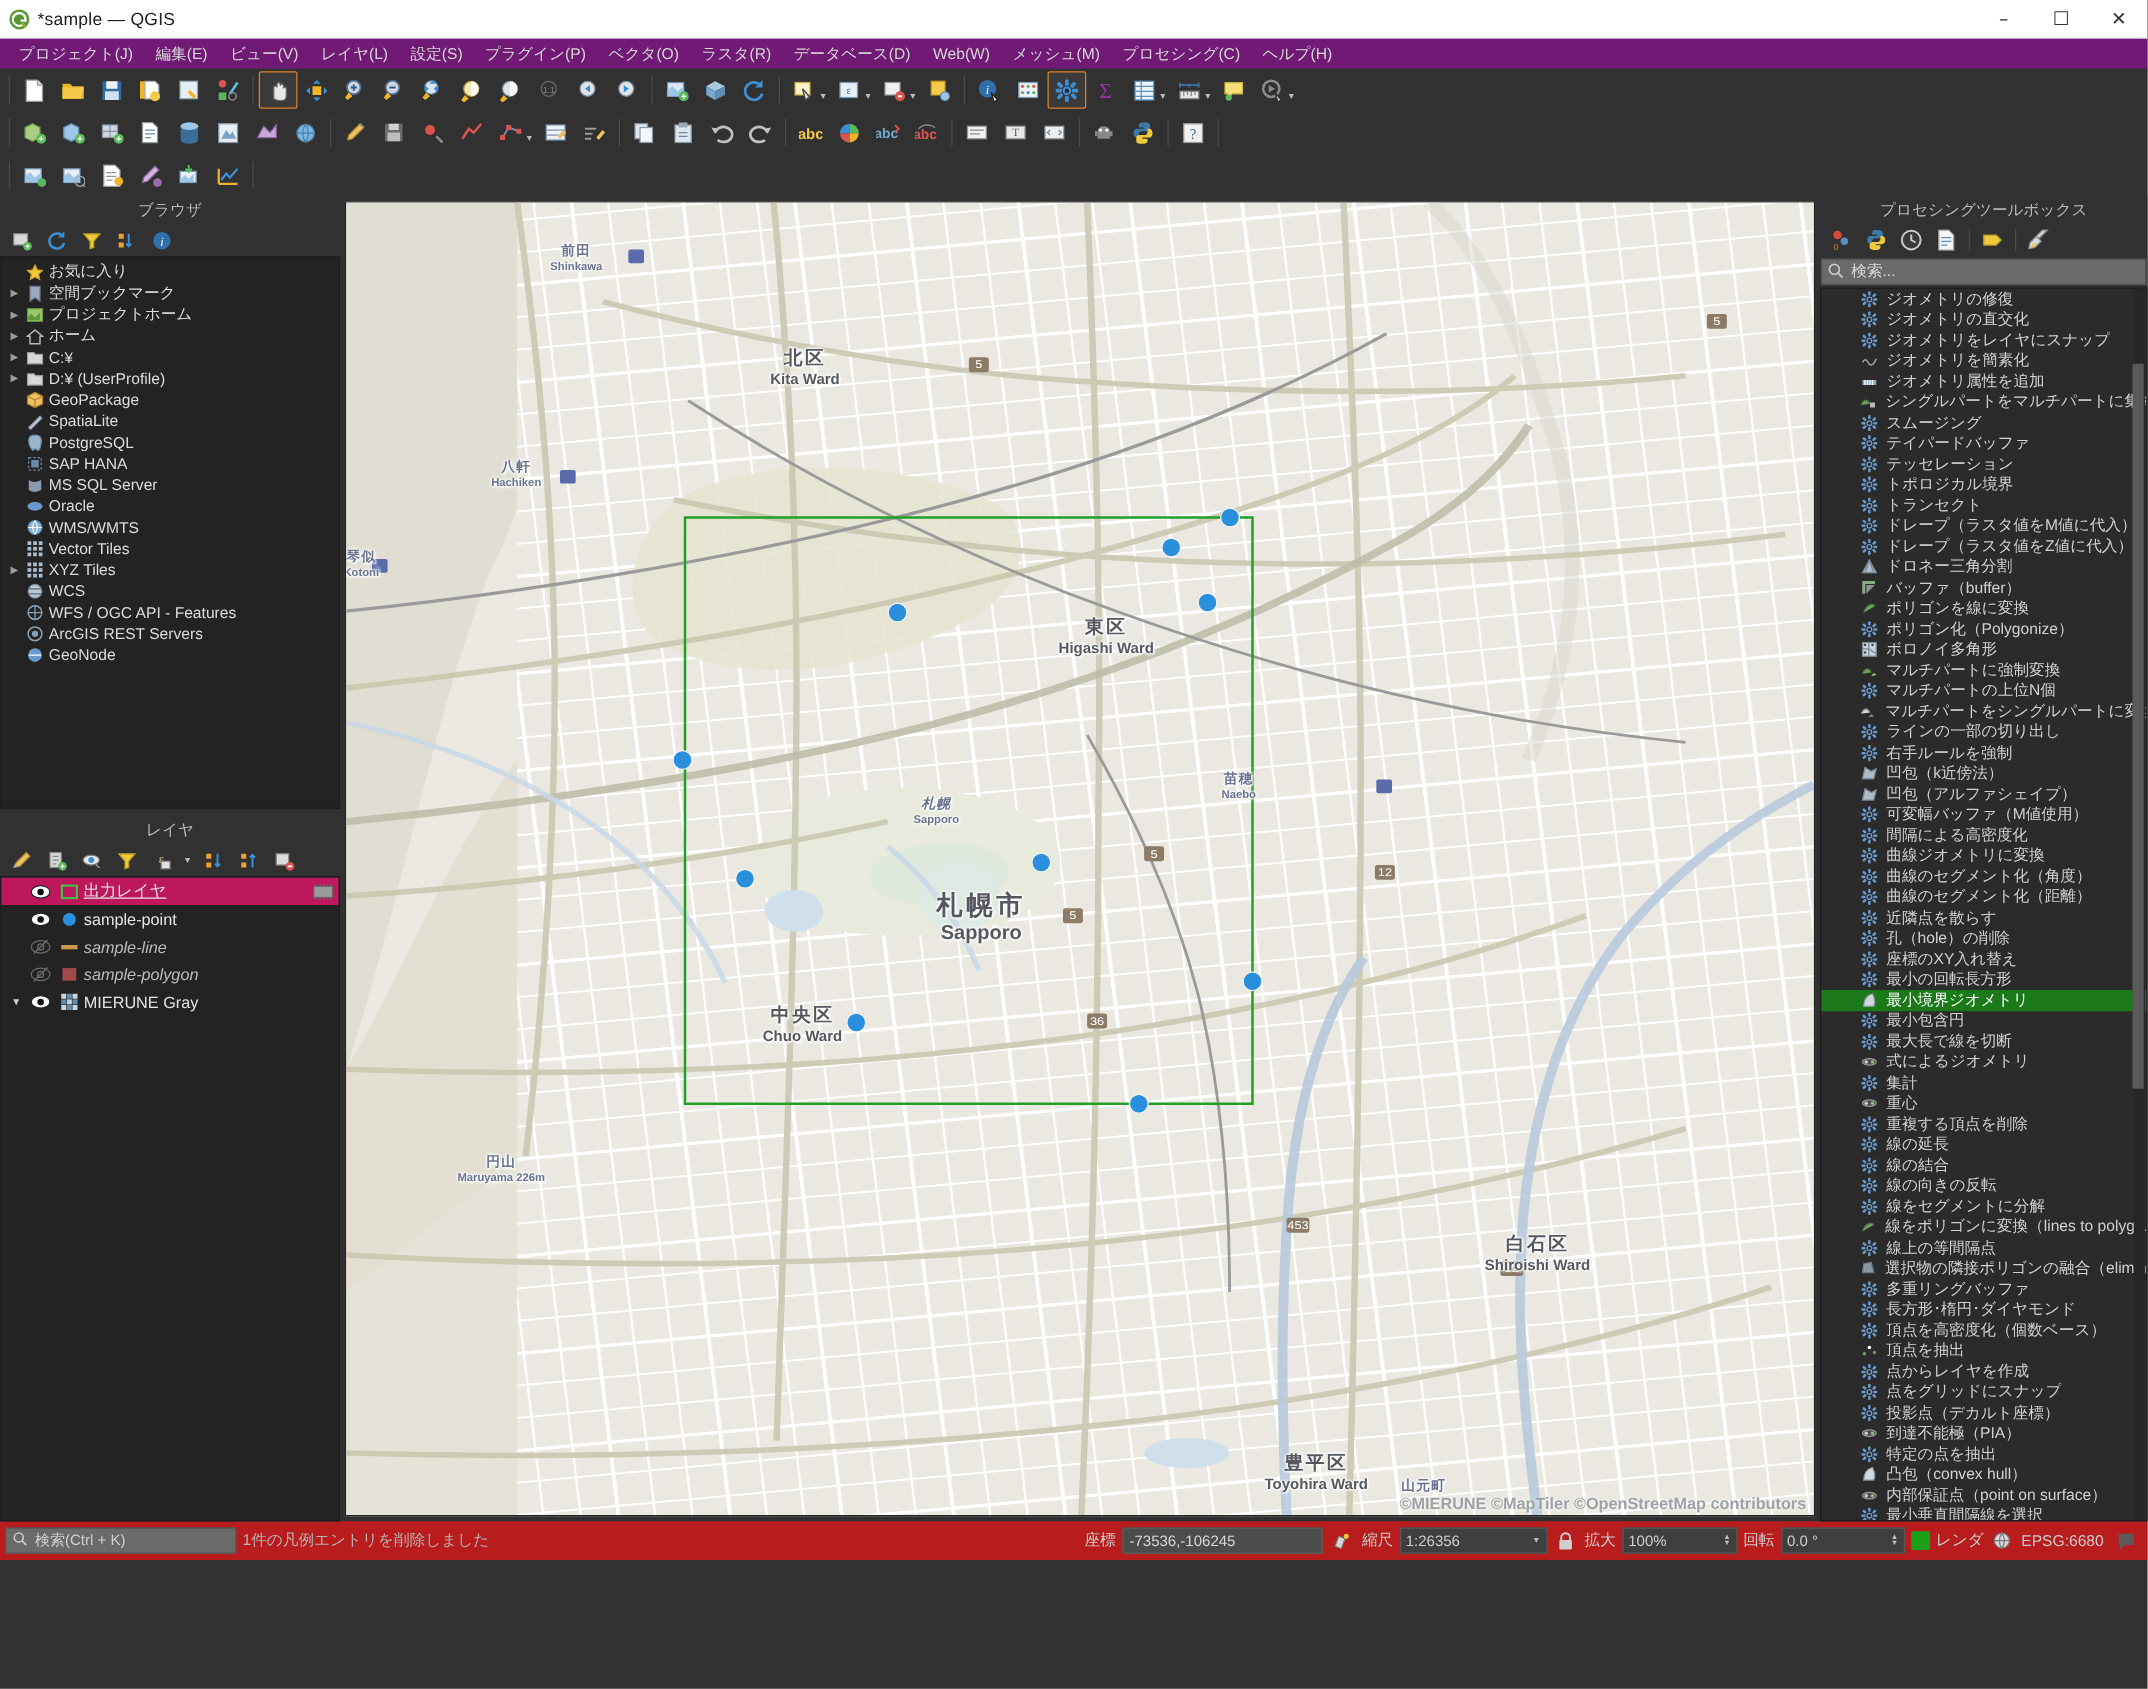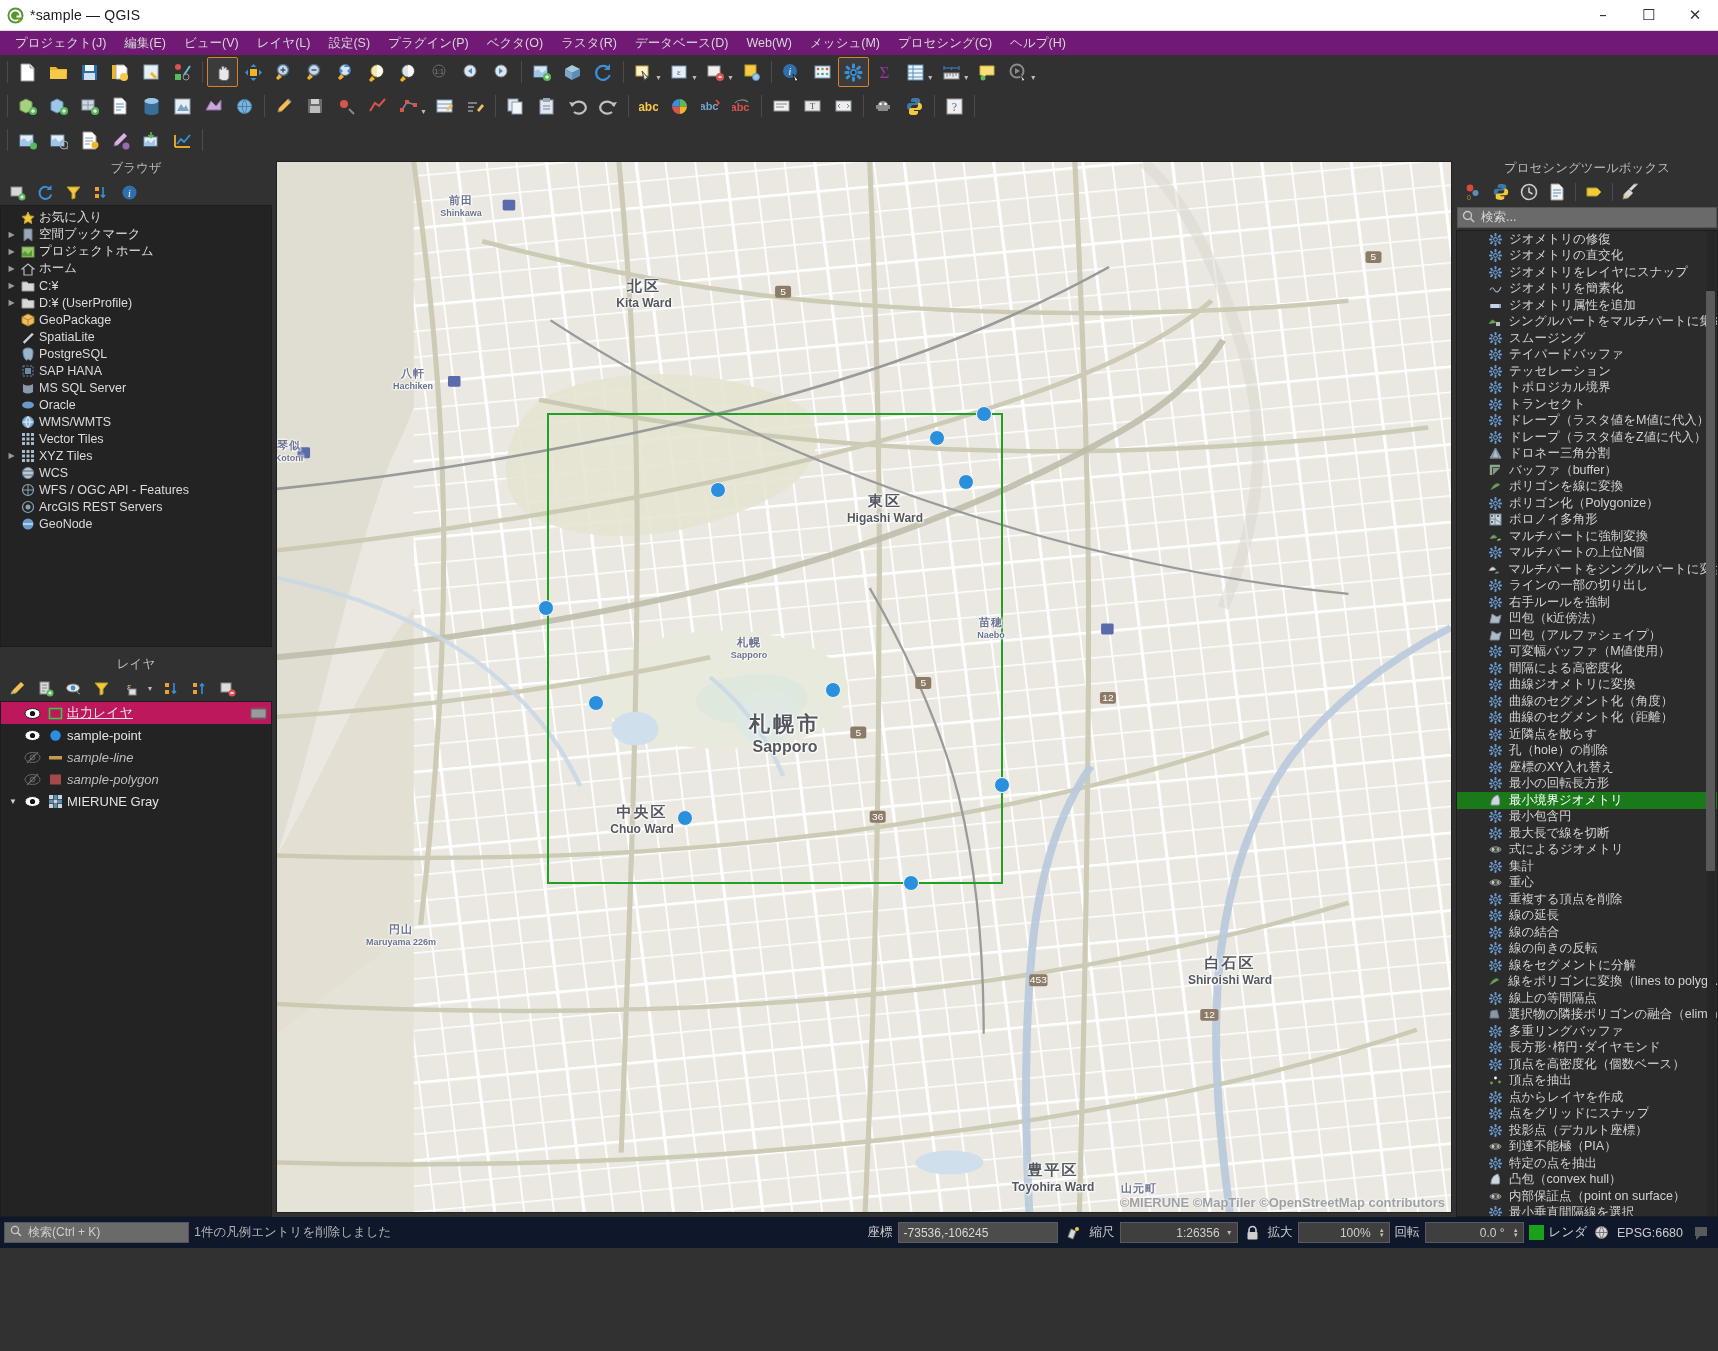--- a/index.html
+++ b/index.html
@@ -74,21 +74,21 @@
   }
   .search .si { margin-right:6px; opacity:.85; }
   .pt-list { background:#2b2b2b; flex:1; overflow:hidden; position:relative; border:1px solid #1d1d1d;}
   .pt-item { display:flex; align-items:center; height:16.5px; padding-left:28px; font-size:12.5px; color:#d2d2d2; }
   .pt-item.selected { background:#1a7a1a; color:#fff; }
   .pt-item .pi { width:20px; display:flex; align-items:center; justify-content:center; }
   .pt-item .pl { padding-left:4px; white-space:nowrap; overflow:hidden; text-overflow:clip;}
   #pt-scroll { position:absolute; right:1px; top:0; width:9px; height:100%; background:#262626; }
   #pt-thumb { position:absolute; right:1px; width:9px; background:#5a5a5a; border-radius:1px;}
   
-  #statusbar { height:31px; background:#0f172a; display:flex; align-items:center; padding:0 4px; gap:5px;text-align:right; }
+  #statusbar { height:31px; background:#b91c1c; display:flex; align-items:center; padding:0 4px; gap:5px; }
   #statusbar .sb-search { width:185px; height:21px; background:#6a6a6a; border:1px solid #555;
         display:flex; align-items:center; padding-left:5px; color:#cfcfcf; font-size:12px;}
   #statusbar .sb-msg { color:#b4b4b4; font-size:12.5px; }
   #statusbar .sb-spacer{ flex:1; }
   #statusbar .sb-lbl { color:#cccccc; font-size:12.5px; }
   #statusbar .sb-field { height:21px; background:#4c4c4c; border:1px solid #5d5d5d; color:#d8d8d8;
         font-size:12px; display:flex; align-items:center; padding:0 5px; }
   #statusbar .sb-combo { height:21px; background:#3f3f3f; border:1px solid #5a5a5a; color:#cfcfcf;
         font-size:12px; display:flex; align-items:center; padding:0 4px; gap:6px;}
   #statusbar .sb-combo .cv { flex:1; }
@@ -1106,21 +1106,21 @@
             <span class="en">Kita Ward</span>
           </div>
           <div class="mlabel" style="left: 538px; top: 330px; width: 140px;">
             <span class="jp">東区</span>
             <span class="en">Higashi Ward</span>
           </div>
           <div class="mlabel" style="left: 295px; top: 641px; width: 140px;">
             <span class="jp">中央区</span>
             <span class="en">Chuo Ward</span>
           </div>
-          <div class="mlabel" style="left: 883px; top: 792px; width: 140px;">
+          <div class="mlabel" style="left: 883px; top: 824px; width: 140px;">
             <span class="jp">白石区</span>
             <span class="en">Shiroishi Ward</span>
           </div>
           <div class="mlabel" style="left: 706px; top: 999px; width: 140px;">
             <span class="jp">豊平区</span>
             <span class="en">Toyohira Ward</span>
           </div>
           <div class="mlabel" style="left: 438px; top: 548px; width: 140px; font-size: 1px;">
             <span class="jp" style="font-size:21px;letter-spacing:3px;">札幌市</span>
             <span class="en" style="font-size:16px;">Sapporo</span>
@@ -1131,21 +1131,21 @@
           </div>
           <div class="mlabel" style="left: 91px; top: 204px; width: 90px; color: rgb(106, 115, 144);">
             <span class="jp" style="font-size:11px;letter-spacing:1px;">八軒</span>
             <span class="en" style="font-size:9px;">Hachiken</span>
           </div>
           <div class="mlabel" style="left: -33px; top: 276px; width: 90px; color: rgb(106, 115, 144);">
             <span class="jp" style="font-size:11px;letter-spacing:1px;">琴似</span>
             <span class="en" style="font-size:9px;">Kotoni</span>
           </div>
           <div class="mlabel" style="left: 427px; top: 473px; width: 90px; color: rgb(106, 115, 144);">
-            <span class="jp" style="font-size:11px;letter-spacing:1px;">札幌</span>
+            <span class="jp" style="font-size:11px;letter-spacing:1px;font-style:italic;">札幌</span>
             <span class="en" style="font-size:9px;">Sapporo</span>
           </div>
           <div class="mlabel" style="left: 669px; top: 453px; width: 90px; color: rgb(106, 115, 144);">
             <span class="jp" style="font-size:11px;letter-spacing:1px;">苗穂</span>
             <span class="en" style="font-size:9px;">Naebo</span>
           </div>
           <div class="mlabel" style="left: 79px; top: 760px; width: 90px; color: rgb(106, 115, 144);">
             <span class="jp" style="font-size:11px;letter-spacing:1px;">円山</span>
             <span class="en" style="font-size:9px;">Maruyama 226m</span>
           </div>

